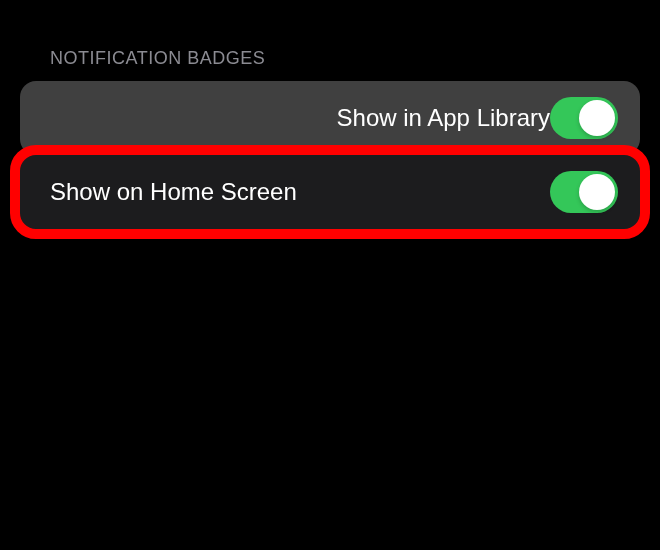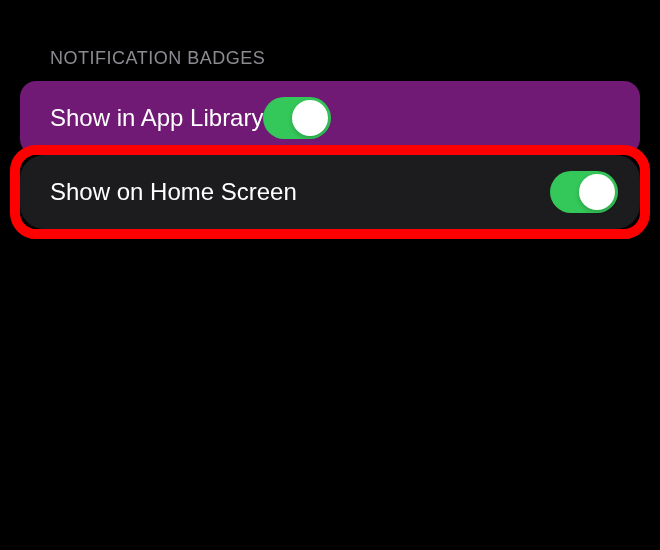--- a/index.html
+++ b/index.html
@@ -28,35 +28,35 @@
     .section-header-1 {
       padding-top: 48px;
     }
     .section-header-2 {
       padding-top: 55px;
     }
     .row-wrapper {
       padding: 0 20px;
     }
     .row {
-      background: #701a75;
+      background: #404040;
       border-radius: 16px;
       display: flex;
       align-items: center;
-      justify-content: flex-start;
+      justify-content: flex-end;
       padding: 18px 22px 18px 30px;
       height: 74px;
     }
     .row-highlighted-wrapper {
       padding: 0 20px;
       position: relative;
     }
     .row-highlighted {
       background: #1c1c1e;
-      border-radius: 24px;
+      border-radius: 8px;
       display: flex;
       align-items: center;
       justify-content: space-between;
       padding: 18px 22px 18px 30px;
       height: 74px;
       position: relative;
       z-index: 1;
     }
     .highlight-border {
       position: absolute;

